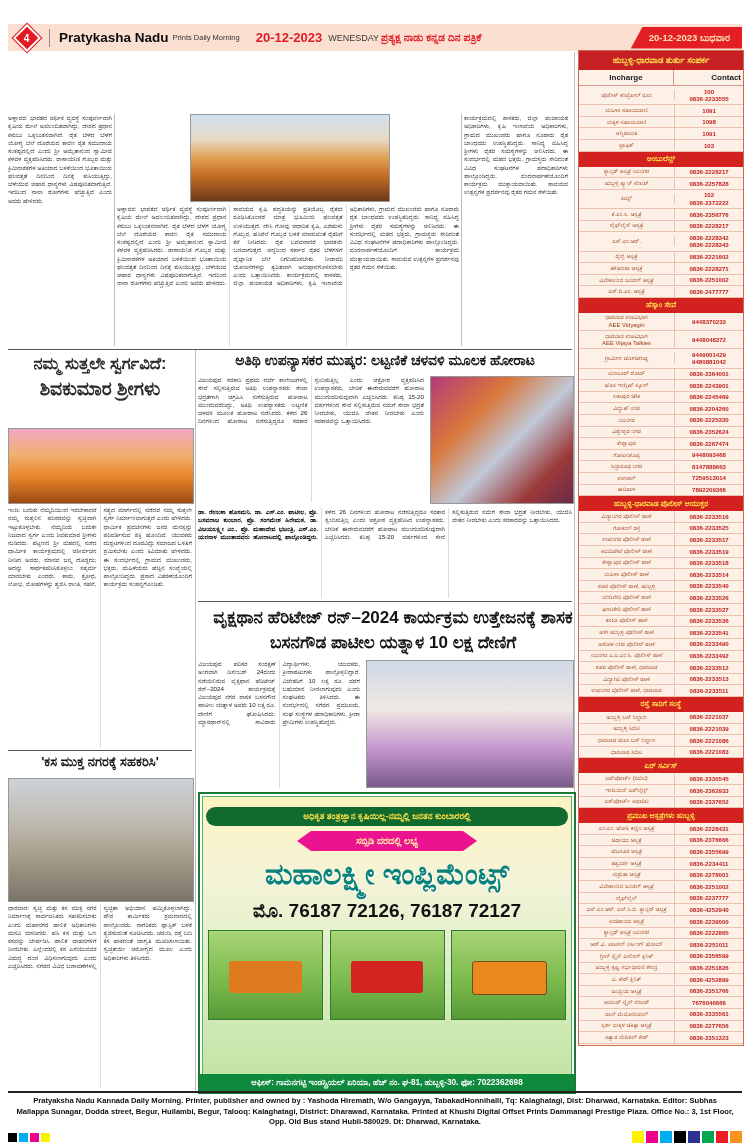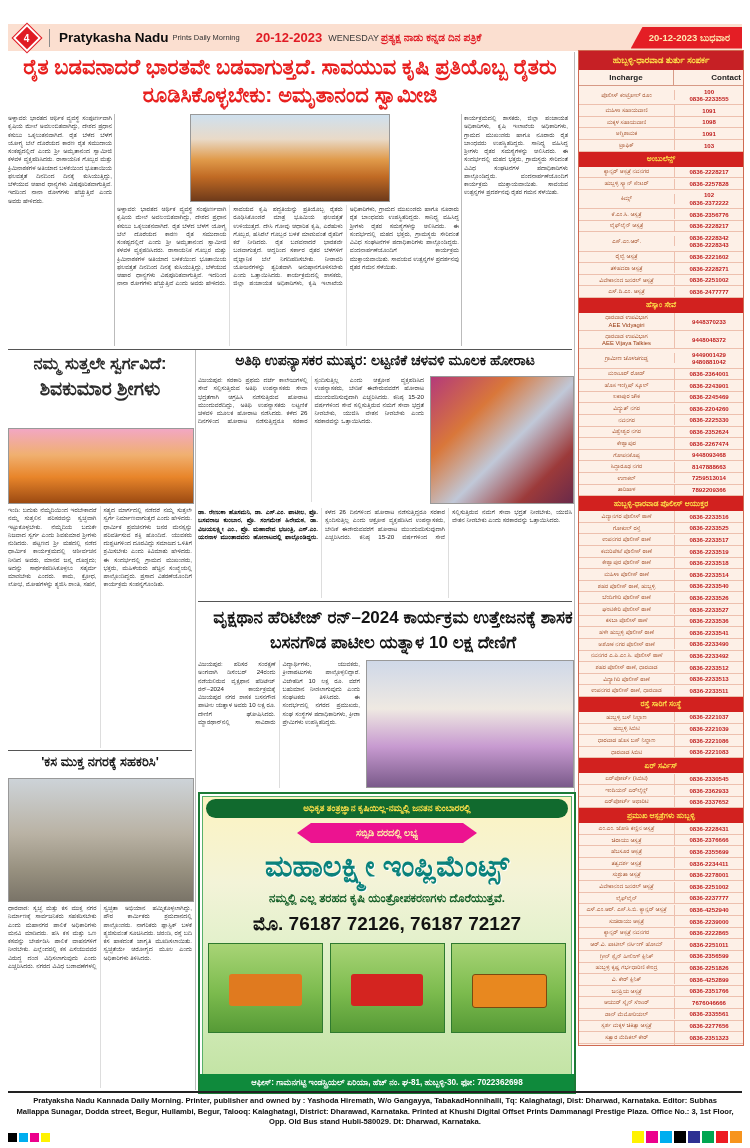--- a/index.html
+++ b/index.html
@@ -42,21 +42,21 @@
   .dir-colhdr div{padding:3px 2px;text-align:center;}
   .dir-colhdr .c1{width:58%;border-right:1px solid #d79a86;}
   .dir-colhdr .c2{width:42%;text-align:right;}
   .dir-sec{background:#d2211f;color:#ffe24a;font-weight:bold;font-size:7.6px;text-align:center;padding:2.5px 1px;}
   .dir-row{display:flex;border-bottom:0.5px solid #e0a democratic;border-bottom:1px solid #edc0ae;align-items:center;}
   .dir-name{width:58%;padding:1.5px 2px;font-size:5.9px;color:#97390f;text-align:center;border-right:1px solid #edc0ae;white-space:pre-line;line-height:1.2;}
   .dir-contact{width:42%;padding:1.5px 1px;font-size:6.1px;font-weight:bold;color:#bf1f1f;text-align:center;white-space:pre-line;line-height:1.25;}
   
   .ad{left:198px;top:792px;width:374px;height:298px;border:2px solid #1c7a36;box-shadow:inset 0 0 0 2px #fff,inset 0 0 0 3px #58b06a;
       background:linear-gradient(180deg,#fdf3c0 0%,#f3f3d8 30%,#dff0c8 55%,#bfe2a0 100%);overflow:hidden;}
-  .ad-banner{margin:5px auto 0;width:330px;background:#116a2e;border-radius:10px;color:#ffe24a;font-weight:bold;font-size:8.8px;text-align:center;padding:4px 16px;}
+  .ad-banner{margin:13px auto 0;width:330px;background:#116a2e;border-radius:10px;color:#ffe24a;font-weight:bold;font-size:8.8px;text-align:center;padding:4px 16px;}
   .ad-ribbon{margin:5px auto 0;width:180px;background:#ec1390;color:#fff3a8;font-weight:bold;font-size:9.5px;text-align:center;padding:4px 0;
       clip-path:polygon(0 50%,14px 0,calc(100% - 14px) 0,100% 50%,calc(100% - 14px) 100%,14px 100%);}
   .ad-name{text-align:center;color:#0a827c;font-weight:bold;font-size:29px;margin-top:7px;text-shadow:1px 1px 0 #fff;}
   .ad-sub{text-align:center;color:#0d5a22;font-weight:bold;font-size:11.5px;margin-top:8px;}
   .ad-phone{text-align:center;color:#121212;font-weight:bold;font-size:19px;margin-top:8px;}
   .ad-pics{display:flex;justify-content:space-between;padding:8px 8px 0;}
   .ad-pic{width:113px;height:88px;border:1px solid #2f7a2f;background:linear-gradient(180deg,#a8d476 0%,#7cbb4e 55%,#569a36 100%);position:relative;}
   .ad-shape{position:absolute;left:18%;top:34%;width:64%;height:36%;border-radius:3px;}
   .ad-addr{position:absolute;left:0;right:0;bottom:0;background:#0f8a3c;color:#fff;font-weight:bold;font-size:8.2px;text-align:center;padding:4px 2px;}
   
@@ -76,21 +76,20 @@
       </div>
     <div class="mast-div"></div>
     <span class="paper-name">Pratykasha Nadu</span>
     <span class="paper-sub">Prints Daily Morning</span>
     <span class="mast-date">20-12-2023</span>
     <span class="mast-day">WENESDAY</span>
     <span class="mast-kan">ಪ್ರತ್ಯಕ್ಷ ನಾಡು ಕನ್ನಡ ದಿನ ಪತ್ರಿಕೆ</span>
     <span class="date-badge">20-12-2023 ಬುಧವಾರ</span>
   </div>
 
-  <div class="abs main-headline">ರೈತ ಬಡವನಾದರೆ ಭಾರತವೇ ಬಡವಾಗುತ್ತದೆ. ಸಾವಯುವ ಕೃಷಿ ಪ್ರತಿಯೊಬ್ಬ ರೈತರು ರೂಡಿಸಿಕೊಳ್ಳಬೇಕು: ಅಮೃತಾನಂದ ಸ್ವಾಮೀಜಿ</div>
 
   <div class="abs photo photo-stage" style="left:190px;top:114px;width:198px;height:86px;"></div>
   <div class="abs bodytxt" style="left:8px;top:114px;width:104px;height:232px;">ಅಳ್ನಾವರ: ಭಾರತದ ಆರ್ಥಿಕ ವ್ಯವಸ್ಥೆ ಸಂಪೂರ್ಣವಾಗಿ ಕೃಷಿಯ ಮೇಲೆ ಅವಲಂಬಿತವಾಗಿದ್ದು, ದೇಶದ ಪ್ರಧಾನ ಕಸುಬು ಒಕ್ಕಲುತನವಾಗಿದೆ. ರೈತ ಬೆಳೆದ ಬೆಳೆಗೆ ಯೋಗ್ಯ ಬೆಲೆ ದೊರೆಯದ ಕಾರಣ ರೈತ ಸಮುದಾಯ ಸಂಕಷ್ಟದಲ್ಲಿದೆ ಎಂದು ಶ್ರೀ ಅಮೃತಾನಂದ ಸ್ವಾಮೀಜಿ ಕಳವಳ ವ್ಯಕ್ತಪಡಿಸಿದರು.   ರಾಸಾಯನಿಕ ಗೊಬ್ಬರ ಮತ್ತು ಕ್ರಿಮಿನಾಶಕಗಳ ಅತಿಯಾದ ಬಳಕೆಯಿಂದ ಭೂತಾಯಿಯ ಫಲವತ್ತತೆ ದಿನದಿಂದ ದಿನಕ್ಕೆ ಕುಸಿಯುತ್ತಿದ್ದು, ಬೆಳೆಯುವ ಆಹಾರ ಧಾನ್ಯಗಳು ವಿಷಪೂರಿತವಾಗುತ್ತಿವೆ. ಇದರಿಂದ ನಾನಾ ರೋಗಗಳು ಹೆಚ್ಚುತ್ತಿವೆ ಎಂದು ಅವರು ಹೇಳಿದರು.</div>
   <div class="abs bodytxt" style="left:464px;top:114px;width:104px;height:232px;">ಕಾರ್ಯಕ್ರಮದಲ್ಲಿ ಶಾಸಕರು, ಜಿಲ್ಲಾ ಪಂಚಾಯತ ಅಧಿಕಾರಿಗಳು, ಕೃಷಿ ಇಲಾಖೆಯ ಅಧಿಕಾರಿಗಳು, ಗ್ರಾಮದ ಮುಖಂಡರು ಹಾಗೂ ನೂರಾರು ರೈತ ಬಾಂಧವರು ಉಪಸ್ಥಿತರಿದ್ದರು. ಸಾನಿಧ್ಯ ವಹಿಸಿದ್ದ ಶ್ರೀಗಳು ರೈತರ ಸಮಸ್ಯೆಗಳನ್ನು ಆಲಿಸಿದರು.   ಈ ಸಂದರ್ಭದಲ್ಲಿ ಮಠದ ಭಕ್ತರು, ಗ್ರಾಮಸ್ಥರು ಸೇರಿದಂತೆ ವಿವಿಧ ಸಂಘಟನೆಗಳ ಪದಾಧಿಕಾರಿಗಳು ಪಾಲ್ಗೊಂಡಿದ್ದರು. ವಂದನಾರ್ಪಣೆಯೊಂದಿಗೆ ಕಾರ್ಯಕ್ರಮ ಮುಕ್ತಾಯವಾಯಿತು. ಸಾವಯವ ಉತ್ಪನ್ನಗಳ ಪ್ರದರ್ಶನವು ರೈತರ ಗಮನ ಸೆಳೆಯಿತು.</div>
   <div class="abs bodytxt cols3" style="left:117px;top:205px;width:342px;height:141px;">ಅಳ್ನಾವರ: ಭಾರತದ ಆರ್ಥಿಕ ವ್ಯವಸ್ಥೆ ಸಂಪೂರ್ಣವಾಗಿ ಕೃಷಿಯ ಮೇಲೆ ಅವಲಂಬಿತವಾಗಿದ್ದು, ದೇಶದ ಪ್ರಧಾನ ಕಸುಬು ಒಕ್ಕಲುತನವಾಗಿದೆ. ರೈತ ಬೆಳೆದ ಬೆಳೆಗೆ ಯೋಗ್ಯ ಬೆಲೆ ದೊರೆಯದ ಕಾರಣ ರೈತ ಸಮುದಾಯ ಸಂಕಷ್ಟದಲ್ಲಿದೆ ಎಂದು ಶ್ರೀ ಅಮೃತಾನಂದ ಸ್ವಾಮೀಜಿ ಕಳವಳ ವ್ಯಕ್ತಪಡಿಸಿದರು.   ರಾಸಾಯನಿಕ ಗೊಬ್ಬರ ಮತ್ತು ಕ್ರಿಮಿನಾಶಕಗಳ ಅತಿಯಾದ ಬಳಕೆಯಿಂದ ಭೂತಾಯಿಯ ಫಲವತ್ತತೆ ದಿನದಿಂದ ದಿನಕ್ಕೆ ಕುಸಿಯುತ್ತಿದ್ದು, ಬೆಳೆಯುವ ಆಹಾರ ಧಾನ್ಯಗಳು ವಿಷಪೂರಿತವಾಗುತ್ತಿವೆ. ಇದರಿಂದ ನಾನಾ ರೋಗಗಳು ಹೆಚ್ಚುತ್ತಿವೆ ಎಂದು ಅವರು ಹೇಳಿದರು.   ಸಾವಯವ ಕೃಷಿ ಪದ್ಧತಿಯನ್ನು ಪ್ರತಿಯೊಬ್ಬ ರೈತರು ರೂಢಿಸಿಕೊಂಡರೆ ಮಾತ್ರ ಭೂಮಿಯ ಫಲವತ್ತತೆ ಉಳಿಯುತ್ತದೆ. ದೇಸಿ ಗೋವು ಆಧಾರಿತ ಕೃಷಿ, ಎರೆಹುಳು ಗೊಬ್ಬರ, ಹಸಿರೆಲೆ ಗೊಬ್ಬರ ಬಳಕೆ ಮಾಡುವಂತೆ ರೈತರಿಗೆ ಕರೆ ನೀಡಿದರು.   ರೈತ ಬಡವನಾದರೆ ಭಾರತವೇ ಬಡವಾಗುತ್ತದೆ. ಆದ್ದರಿಂದ ಸರ್ಕಾರ ರೈತರ ಬೆಳೆಗಳಿಗೆ ವೈಜ್ಞಾನಿಕ ಬೆಲೆ ನಿಗದಿಪಡಿಸಬೇಕು. ನೀರಾವರಿ ಯೋಜನೆಗಳನ್ನು ತ್ವರಿತವಾಗಿ ಅನುಷ್ಠಾನಗೊಳಿಸಬೇಕು ಎಂದು ಒತ್ತಾಯಿಸಿದರು.   ಕಾರ್ಯಕ್ರಮದಲ್ಲಿ ಶಾಸಕರು, ಜಿಲ್ಲಾ ಪಂಚಾಯತ ಅಧಿಕಾರಿಗಳು, ಕೃಷಿ ಇಲಾಖೆಯ ಅಧಿಕಾರಿಗಳು, ಗ್ರಾಮದ ಮುಖಂಡರು ಹಾಗೂ ನೂರಾರು ರೈತ ಬಾಂಧವರು ಉಪಸ್ಥಿತರಿದ್ದರು. ಸಾನಿಧ್ಯ ವಹಿಸಿದ್ದ ಶ್ರೀಗಳು ರೈತರ ಸಮಸ್ಯೆಗಳನ್ನು ಆಲಿಸಿದರು.   ಈ ಸಂದರ್ಭದಲ್ಲಿ ಮಠದ ಭಕ್ತರು, ಗ್ರಾಮಸ್ಥರು ಸೇರಿದಂತೆ ವಿವಿಧ ಸಂಘಟನೆಗಳ ಪದಾಧಿಕಾರಿಗಳು ಪಾಲ್ಗೊಂಡಿದ್ದರು. ವಂದನಾರ್ಪಣೆಯೊಂದಿಗೆ ಕಾರ್ಯಕ್ರಮ ಮುಕ್ತಾಯವಾಯಿತು. ಸಾವಯವ ಉತ್ಪನ್ನಗಳ ಪ್ರದರ್ಶನವು ರೈತರ ಗಮನ ಸೆಳೆಯಿತು.</div>
   <div class="abs vrule" style="left:114px;top:114px;height:232px;"></div>
   <div class="abs vrule" style="left:461px;top:114px;height:232px;"></div>
   <div class="abs rule" style="left:8px;top:349px;width:564px;height:1px;"></div>
   <div class="abs vrule" style="left:574px;top:52px;height:1038px;"></div>
 
@@ -115,21 +114,20 @@
   <div class="abs rule" style="left:198px;top:601px;width:374px;height:1px;"></div>
 
   <div class="abs sec-headline" style="left:206px;top:606px;width:374px;font-size:17px;text-align:center;line-height:1.45;">ವೃಕ್ಷಥಾನ ಹೆರಿಟೇಜ್ ರನ್–2024 ಕಾರ್ಯಕ್ರಮ ಉತ್ತೇಜನಕ್ಕೆ ಶಾಸಕ ಬಸನಗೌಡ ಪಾಟೀಲ ಯತ್ನಾಳ 10 ಲಕ್ಷ ದೇಣಿಗೆ</div>
   <div class="abs photo photo-meeting" style="left:366px;top:660px;width:206px;height:126px;"></div>
   <div class="abs bodytxt cols2" style="left:198px;top:660px;width:162px;height:128px;">ವಿಜಯಪುರ: ಪರಿಸರ ಸಂರಕ್ಷಣೆ ಅಂಗವಾಗಿ ಡಿಸೆಂಬರ್ 24ರಂದು ನಡೆಯಲಿರುವ ವೃಕ್ಷಥಾನ ಹೆರಿಟೇಜ್ ರನ್–2024 ಕಾರ್ಯಕ್ರಮಕ್ಕೆ ವಿಜಯಪುರ ನಗರ ಶಾಸಕ ಬಸನಗೌಡ ಪಾಟೀಲ ಯತ್ನಾಳ ಅವರು 10 ಲಕ್ಷ ರೂ. ದೇಣಿಗೆ ಘೋಷಿಸಿದರು.   ಮ್ಯಾರಥಾನ್‌ನಲ್ಲಿ ಸಾವಿರಾರು ವಿದ್ಯಾರ್ಥಿಗಳು, ಯುವಕರು, ಕ್ರೀಡಾಪಟುಗಳು ಪಾಲ್ಗೊಳ್ಳಲಿದ್ದಾರೆ. ವಿಜೇತರಿಗೆ 10 ಲಕ್ಷ ರೂ. ವರೆಗೆ ಬಹುಮಾನ ನೀಡಲಾಗುವುದು ಎಂದು ಸಂಘಟಕರು ತಿಳಿಸಿದರು.   ಈ ಸಂದರ್ಭದಲ್ಲಿ ನಗರದ ಪ್ರಮುಖರು, ಸಂಘ ಸಂಸ್ಥೆಗಳ ಪದಾಧಿಕಾರಿಗಳು, ಕ್ರೀಡಾ ಪ್ರೇಮಿಗಳು ಉಪಸ್ಥಿತರಿದ್ದರು.</div>
 
   <div class="abs ad">
     <div class="ad-banner">ಅಧಿಕೃತ ತಂತ್ರಜ್ಞಾನ ಕೃಷಿಯಿಲ್ಲ-ನಮ್ಮಲ್ಲಿ ಜನತನ ಕುಂಬಾರರಲ್ಲಿ</div>
     <div class="ad-ribbon">ಸಬ್ಸಿಡಿ ದರದಲ್ಲಿ ಲಭ್ಯ</div>
     <div class="ad-name">ಮಹಾಲಕ್ಷ್ಮೀ ಇಂಪ್ಲಿಮೆಂಟ್ಸ್</div>
-    <div class="ad-sub">ನಮ್ಮಲ್ಲಿ ಎಲ್ಲ ತರಹದ ಕೃಷಿ ಯಂತ್ರೋಪಕರಣಗಳು ದೊರೆಯುತ್ತವೆ.</div>
     <div class="ad-phone">ಮೊ. 76187 72126, 76187 72127</div>
     <div class="ad-pics">
       <div class="ad-pic">
           <div class="ad-shape" style="background:#e07a1f;"></div>
         </div>
       <div class="ad-pic">
           <div class="ad-shape" style="background:#d42420;"></div>
         </div>
       <div class="ad-pic">
           <div class="ad-shape" style="background:#e8881f;border:1px solid #7a4a10;"></div>

